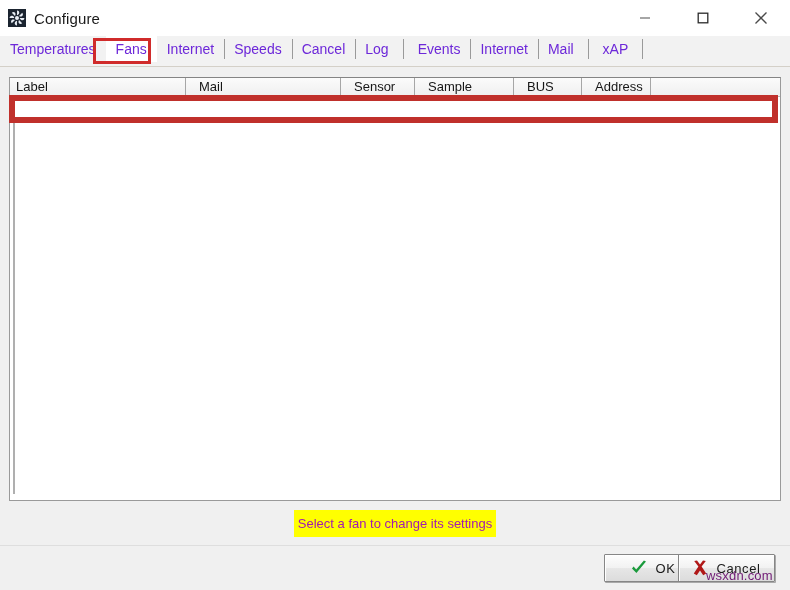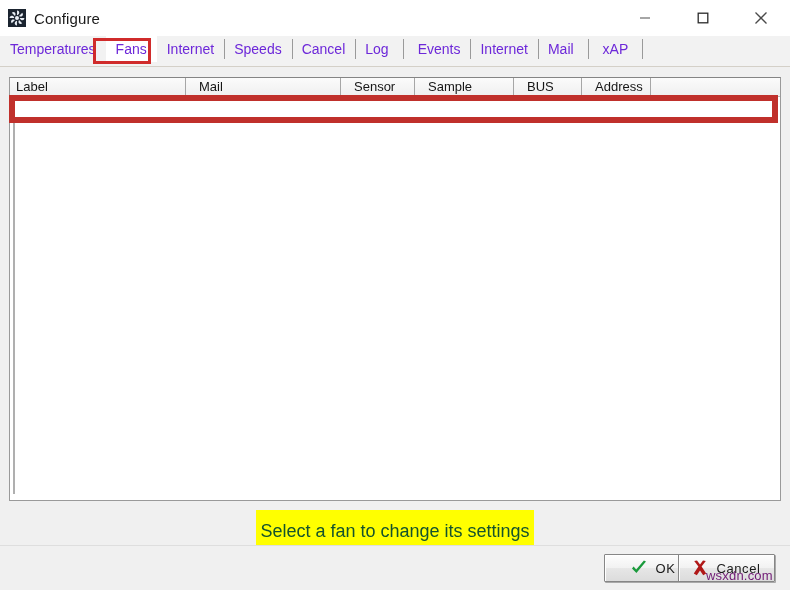--- a/index.html
+++ b/index.html
@@ -197,24 +197,24 @@
   .hint-wrap {
     position: absolute;
     left: 0;
     top: 510px;
     width: 790px;
     text-align: center;
   }
   .hint {
     display: inline-block;
     background: #ffff00;
-    color: #14532d;
-    font-size: 18px;
+    color: #a21caf;
+    font-size: 13px;
     line-height: 17px;
-    padding: 13px 4px;
+    padding: 5px 4px;
     white-space: nowrap;
   }
 
   
   .footer {
     position: absolute;
     left: 0;
     top: 545px;
     width: 790px;
     height: 45px;

